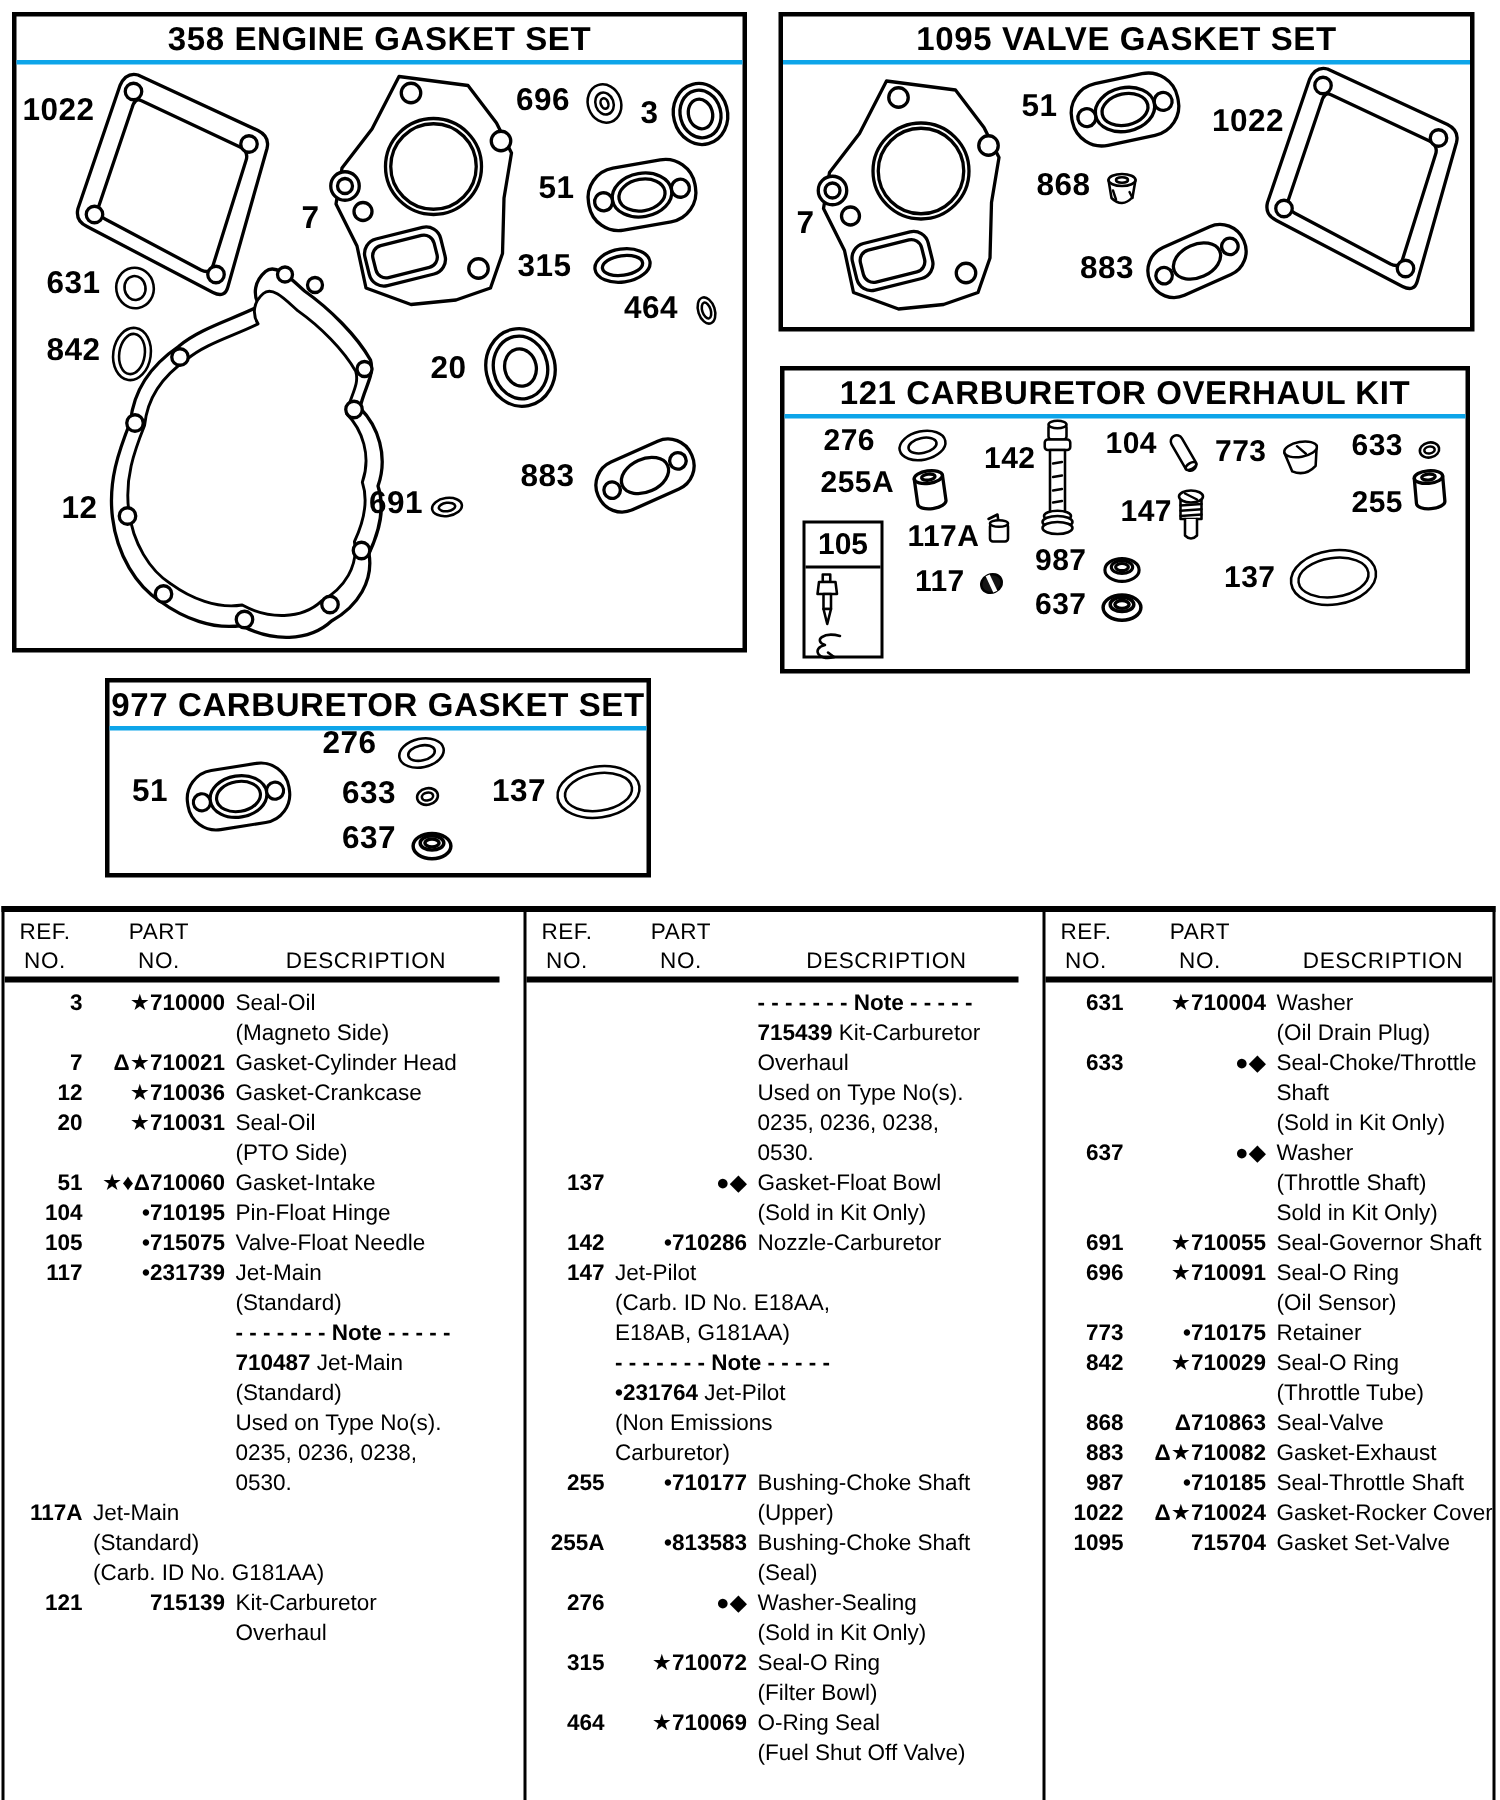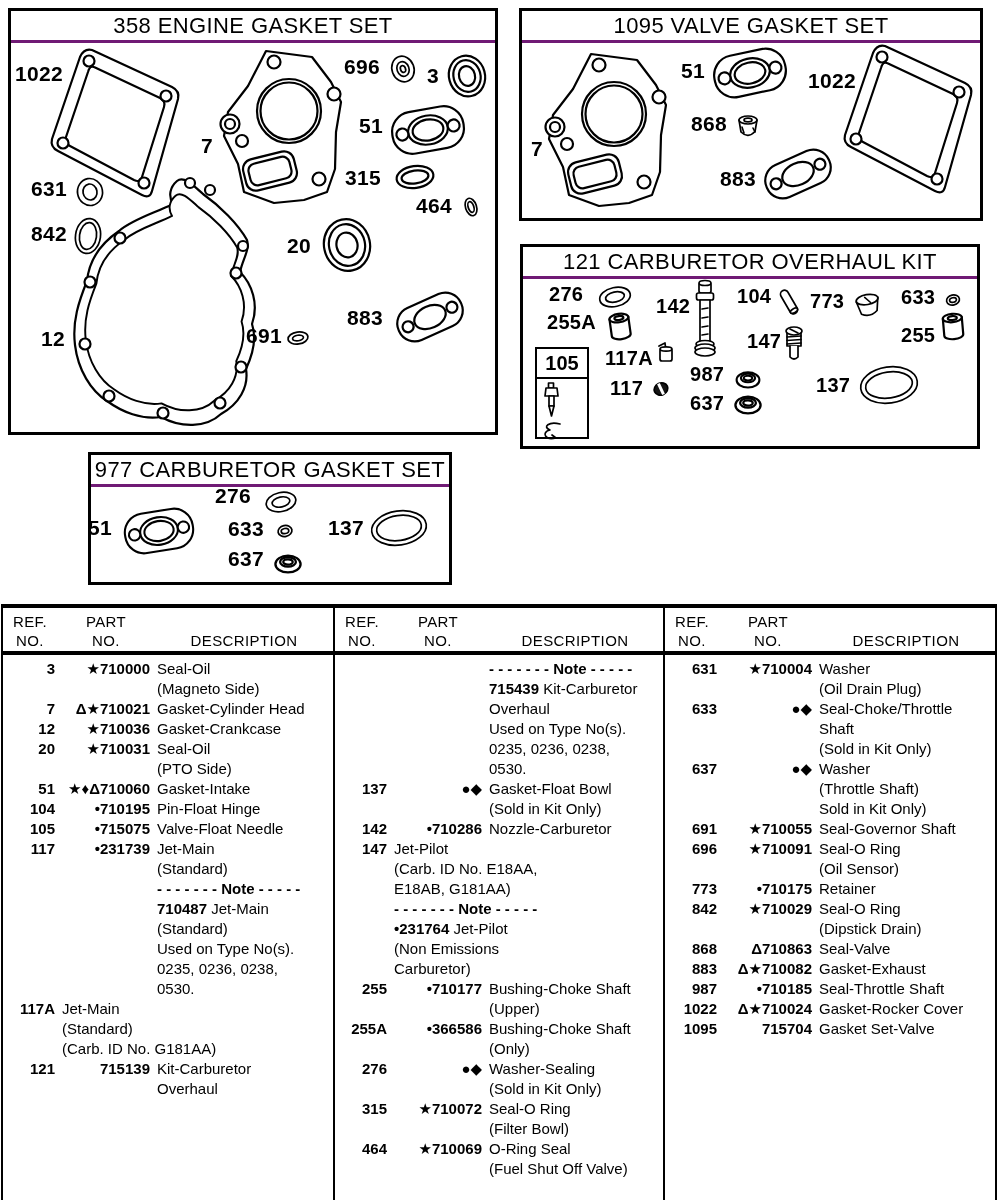--- a/index.html
+++ b/index.html
@@ -1,35 +1,35 @@
 <!DOCTYPE html>
 <html><head>
 <meta charset="utf-8">
 <style>
   html,body{margin:0;padding:0;}
   body{
     width:1000px;height:1200px;position:relative;background:#ffffff;color:#000;
     font-family:"Liberation Sans","DejaVu Sans",sans-serif;overflow:hidden;
   }
   .panel{position:absolute;border:3px solid #000;background:#fff;box-sizing:border-box;z-index:1;}
-  .ptitle{height:29px;line-height:29px;border-bottom:3px solid #701a75;text-align:center;
-    font-weight:normal;font-size:22px;letter-spacing:.4px;white-space:nowrap;}
+  .ptitle{height:29px;line-height:29px;border-bottom:3px solid #0ea5e9;text-align:center;
+    font-weight:bold;font-size:22px;letter-spacing:.4px;white-space:nowrap;}
   #art{position:absolute;left:0;top:0;z-index:3;pointer-events:none;}
   #art path,#art rect,#art circle,#art ellipse{fill:#fff;stroke:#000;stroke-width:2.2;stroke-linejoin:round;stroke-linecap:round;}
   #art line{fill:none;stroke:#000;stroke-width:1.6;stroke-linecap:round;}
   #art .thin path,#art .thin rect,#art .thin circle,#art .thin ellipse{stroke-width:1.7;}
   #art .ink{fill:#151515;}
   #art .slot{fill:#fff;stroke:none;}
   .lbl{position:absolute;z-index:5;font-weight:bold;font-size:21px;line-height:21px;letter-spacing:.3px;white-space:nowrap;}
   .lbl.sm{font-size:20px;line-height:20px;}
   .inset{position:absolute;left:535px;top:347px;width:54px;height:92px;border:2.5px solid #000;box-sizing:border-box;z-index:4;}
   .inset .it{height:28px;line-height:28px;border-bottom:2.5px solid #000;text-align:center;font-weight:bold;font-size:20px;}
   #tablewrap{position:absolute;left:1px;top:604px;width:996px;height:596px;box-sizing:border-box;
     border-top:4px solid #000;border-left:2px solid #000;border-right:2px solid #000;
-    display:flex;overflow:hidden;z-index:2;background:#fff;}
+    display:flex;overflow:hidden;z-index:2;background:#fff;gap:16px;}
   .tcol{flex:0 0 330px;box-sizing:border-box;min-width:0;}
   .tcol + .tcol{border-left:2.5px solid #000;}
   .tcol:last-child{flex:1 1 auto;}
   .thead{display:grid;grid-template-columns:50px 88px 1fr;column-gap:7px;
     padding:4px 2px 2px 2px;border-bottom:4px solid #000;font-size:15px;line-height:19px;
     height:47px;box-sizing:border-box;letter-spacing:.4px;}
   .th{text-align:center;}
   .th.thdesc{align-self:end;}
   .tbody{padding-top:4px;}
   .trow{display:grid;grid-template-columns:50px 88px 1fr;column-gap:7px;font-size:15px;line-height:20px;padding-left:2px;}
@@ -44,21 +44,21 @@
 
 <div class="panel" style="left:8px;top:8px;width:490px;height:427px">
   <div class="ptitle">358 ENGINE GASKET SET</div>
 </div>
 <div class="panel" style="left:519px;top:8px;width:464px;height:213px">
   <div class="ptitle">1095 VALVE GASKET SET</div>
 </div>
 <div class="panel" style="left:520px;top:244px;width:460px;height:205px">
   <div class="ptitle">121 CARBURETOR OVERHAUL KIT</div>
 </div>
-<div class="panel" style="left:88px;top:452px;width:364px;height:133px">
+<div class="panel" style="left:70px;top:452px;width:364px;height:133px">
   <div class="ptitle">977 CARBURETOR GASKET SET</div>
 </div>
 
 <div class="inset">
   <div class="it">105</div>
 </div>
 
 <svg id="art" width="1000" height="600" viewBox="0 0 1000 600" aria-hidden="true">
   <defs>
     <g id="g-head">
@@ -460,24 +460,24 @@
         <div class="trow">
           <div class="tc ref">255</div>
           <div class="tc part">•710177</div>
           <div class="tdesc">
             <div class="tline">Bushing-Choke Shaft</div>
             <div class="tline">(Upper)</div>
           </div>
         </div>
         <div class="trow">
           <div class="tc ref">255A</div>
-          <div class="tc part">•366586</div>
+          <div class="tc part">•813583</div>
           <div class="tdesc">
             <div class="tline">Bushing-Choke Shaft</div>
-            <div class="tline">(Only)</div>
+            <div class="tline">(Seal)</div>
           </div>
         </div>
         <div class="trow">
           <div class="tc ref">276</div>
           <div class="tc part">●◆</div>
           <div class="tdesc">
             <div class="tline">Washer-Sealing</div>
             <div class="tline">(Sold in Kit Only)</div>
           </div>
         </div>
@@ -558,21 +558,21 @@
           <div class="tc part">•710175</div>
           <div class="tdesc">
             <div class="tline">Retainer</div>
           </div>
         </div>
         <div class="trow">
           <div class="tc ref">842</div>
           <div class="tc part">★710029</div>
           <div class="tdesc">
             <div class="tline">Seal-O Ring</div>
-            <div class="tline">(Dipstick Drain)</div>
+            <div class="tline">(Throttle Tube)</div>
           </div>
         </div>
         <div class="trow">
           <div class="tc ref">868</div>
           <div class="tc part">Δ710863</div>
           <div class="tdesc">
             <div class="tline">Seal-Valve</div>
           </div>
         </div>
         <div class="trow">

